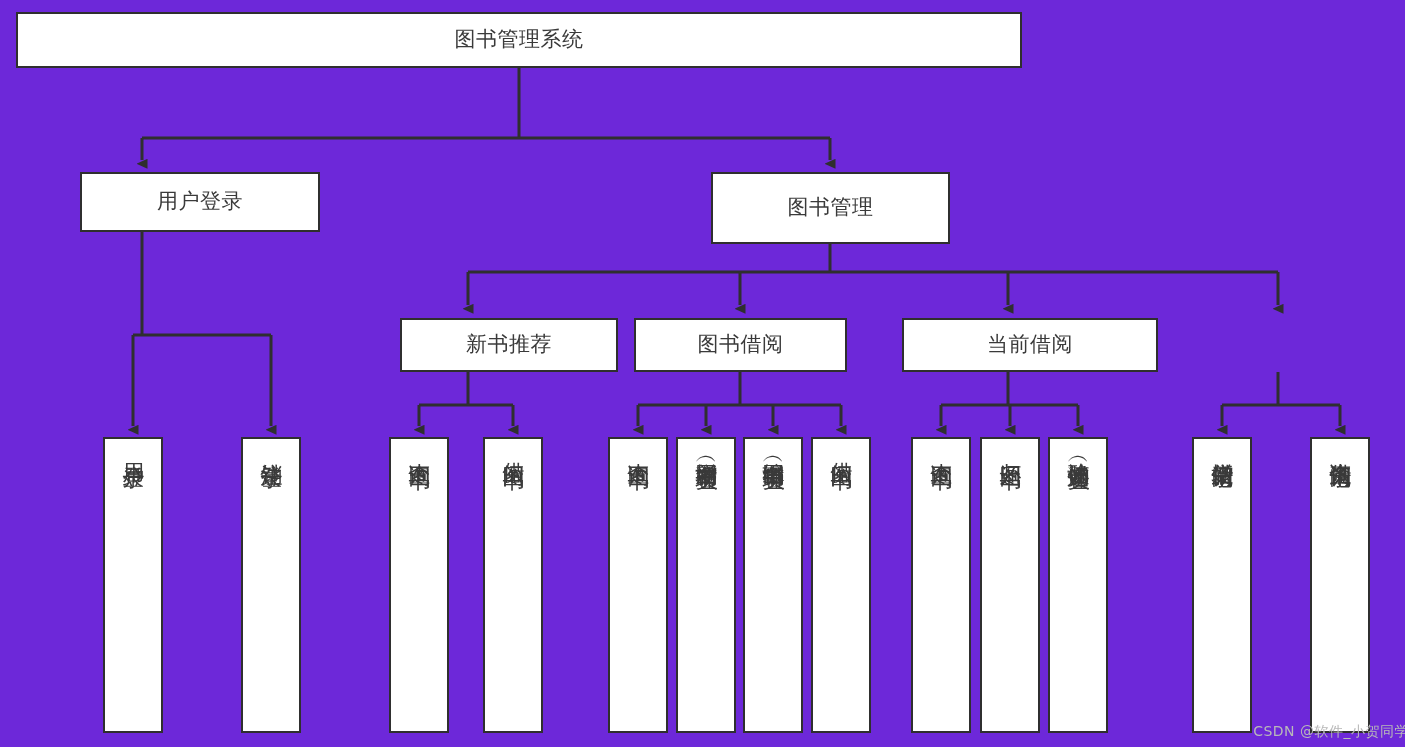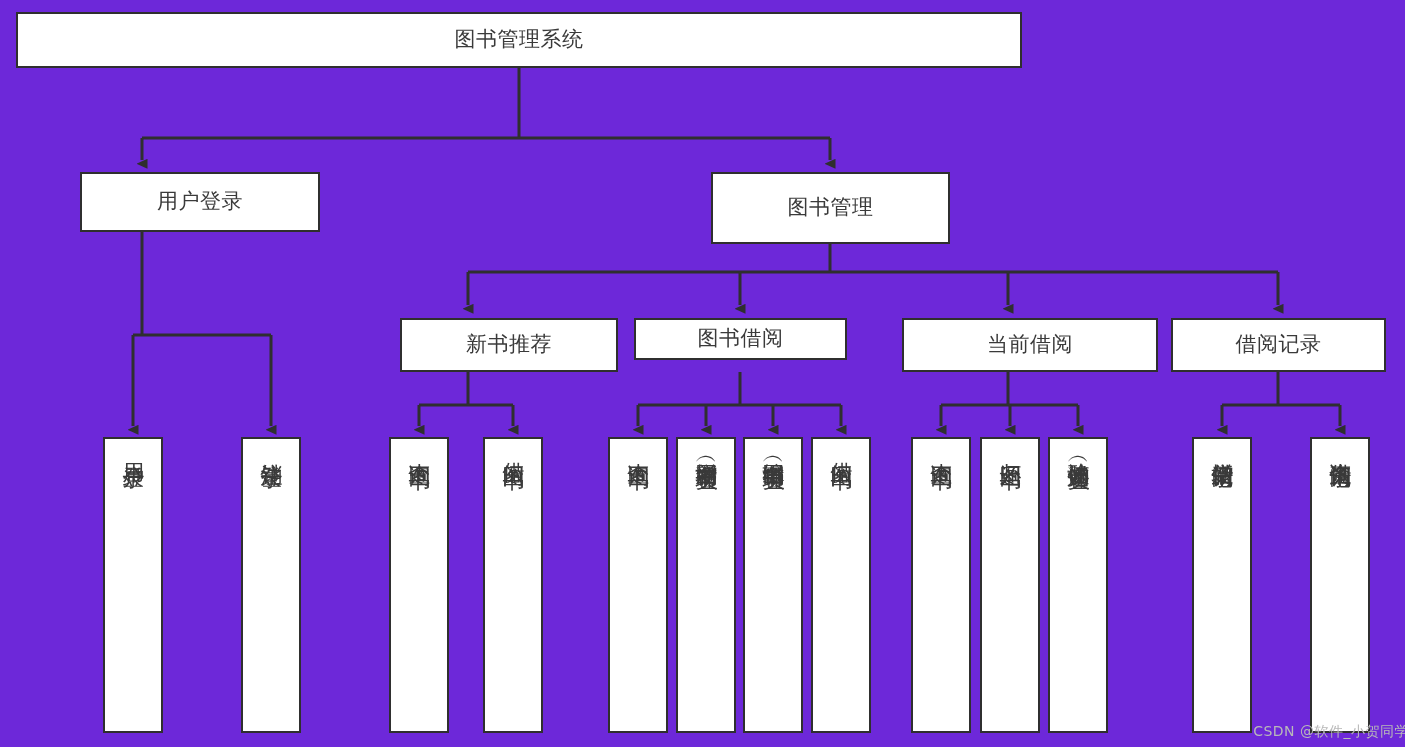--- a/index.html
+++ b/index.html
@@ -137,31 +137,28 @@
   </div>
 
   <div class="node horiz" style="left:711px; top:172px; width:239px; height:72px;">
     <span class="label">图书管理</span>
   </div>
 
   <div class="node horiz" style="left:360px; top:318px; width:218px; height:54px;margin-left:40px;">
     <span class="label">新书推荐</span>
   </div>
 
-  <div class="node horiz" style="left:634px; top:318px; width:213px; height:42px;">
+  <div class="node horiz" style="left:634px; top:318px; width:213px; height:54px;">
     <span class="label">图书借阅</span>
   </div>
 
   <div class="node horiz" style="left:902px; top:318px; width:256px; height:54px;">
     <span class="label">当前借阅</span>
   </div>
 
-  <div class="node horiz" style="left:1171px; top:318px; width:215px; height:54px;">
-    <span class="label">借阅记录</span>
-  </div>
 
   <div class="node vert" style="left:103px; top:437px; width:60px; height:296px;">
     <span class="label">用户登录</span>
   </div>
 
   <div class="node vert" style="left:241px; top:437px; width:60px; height:296px;">
     <span class="label">注销登录</span>
   </div>
 
   <div class="node vert" style="left:389px; top:437px; width:60px; height:296px;">

